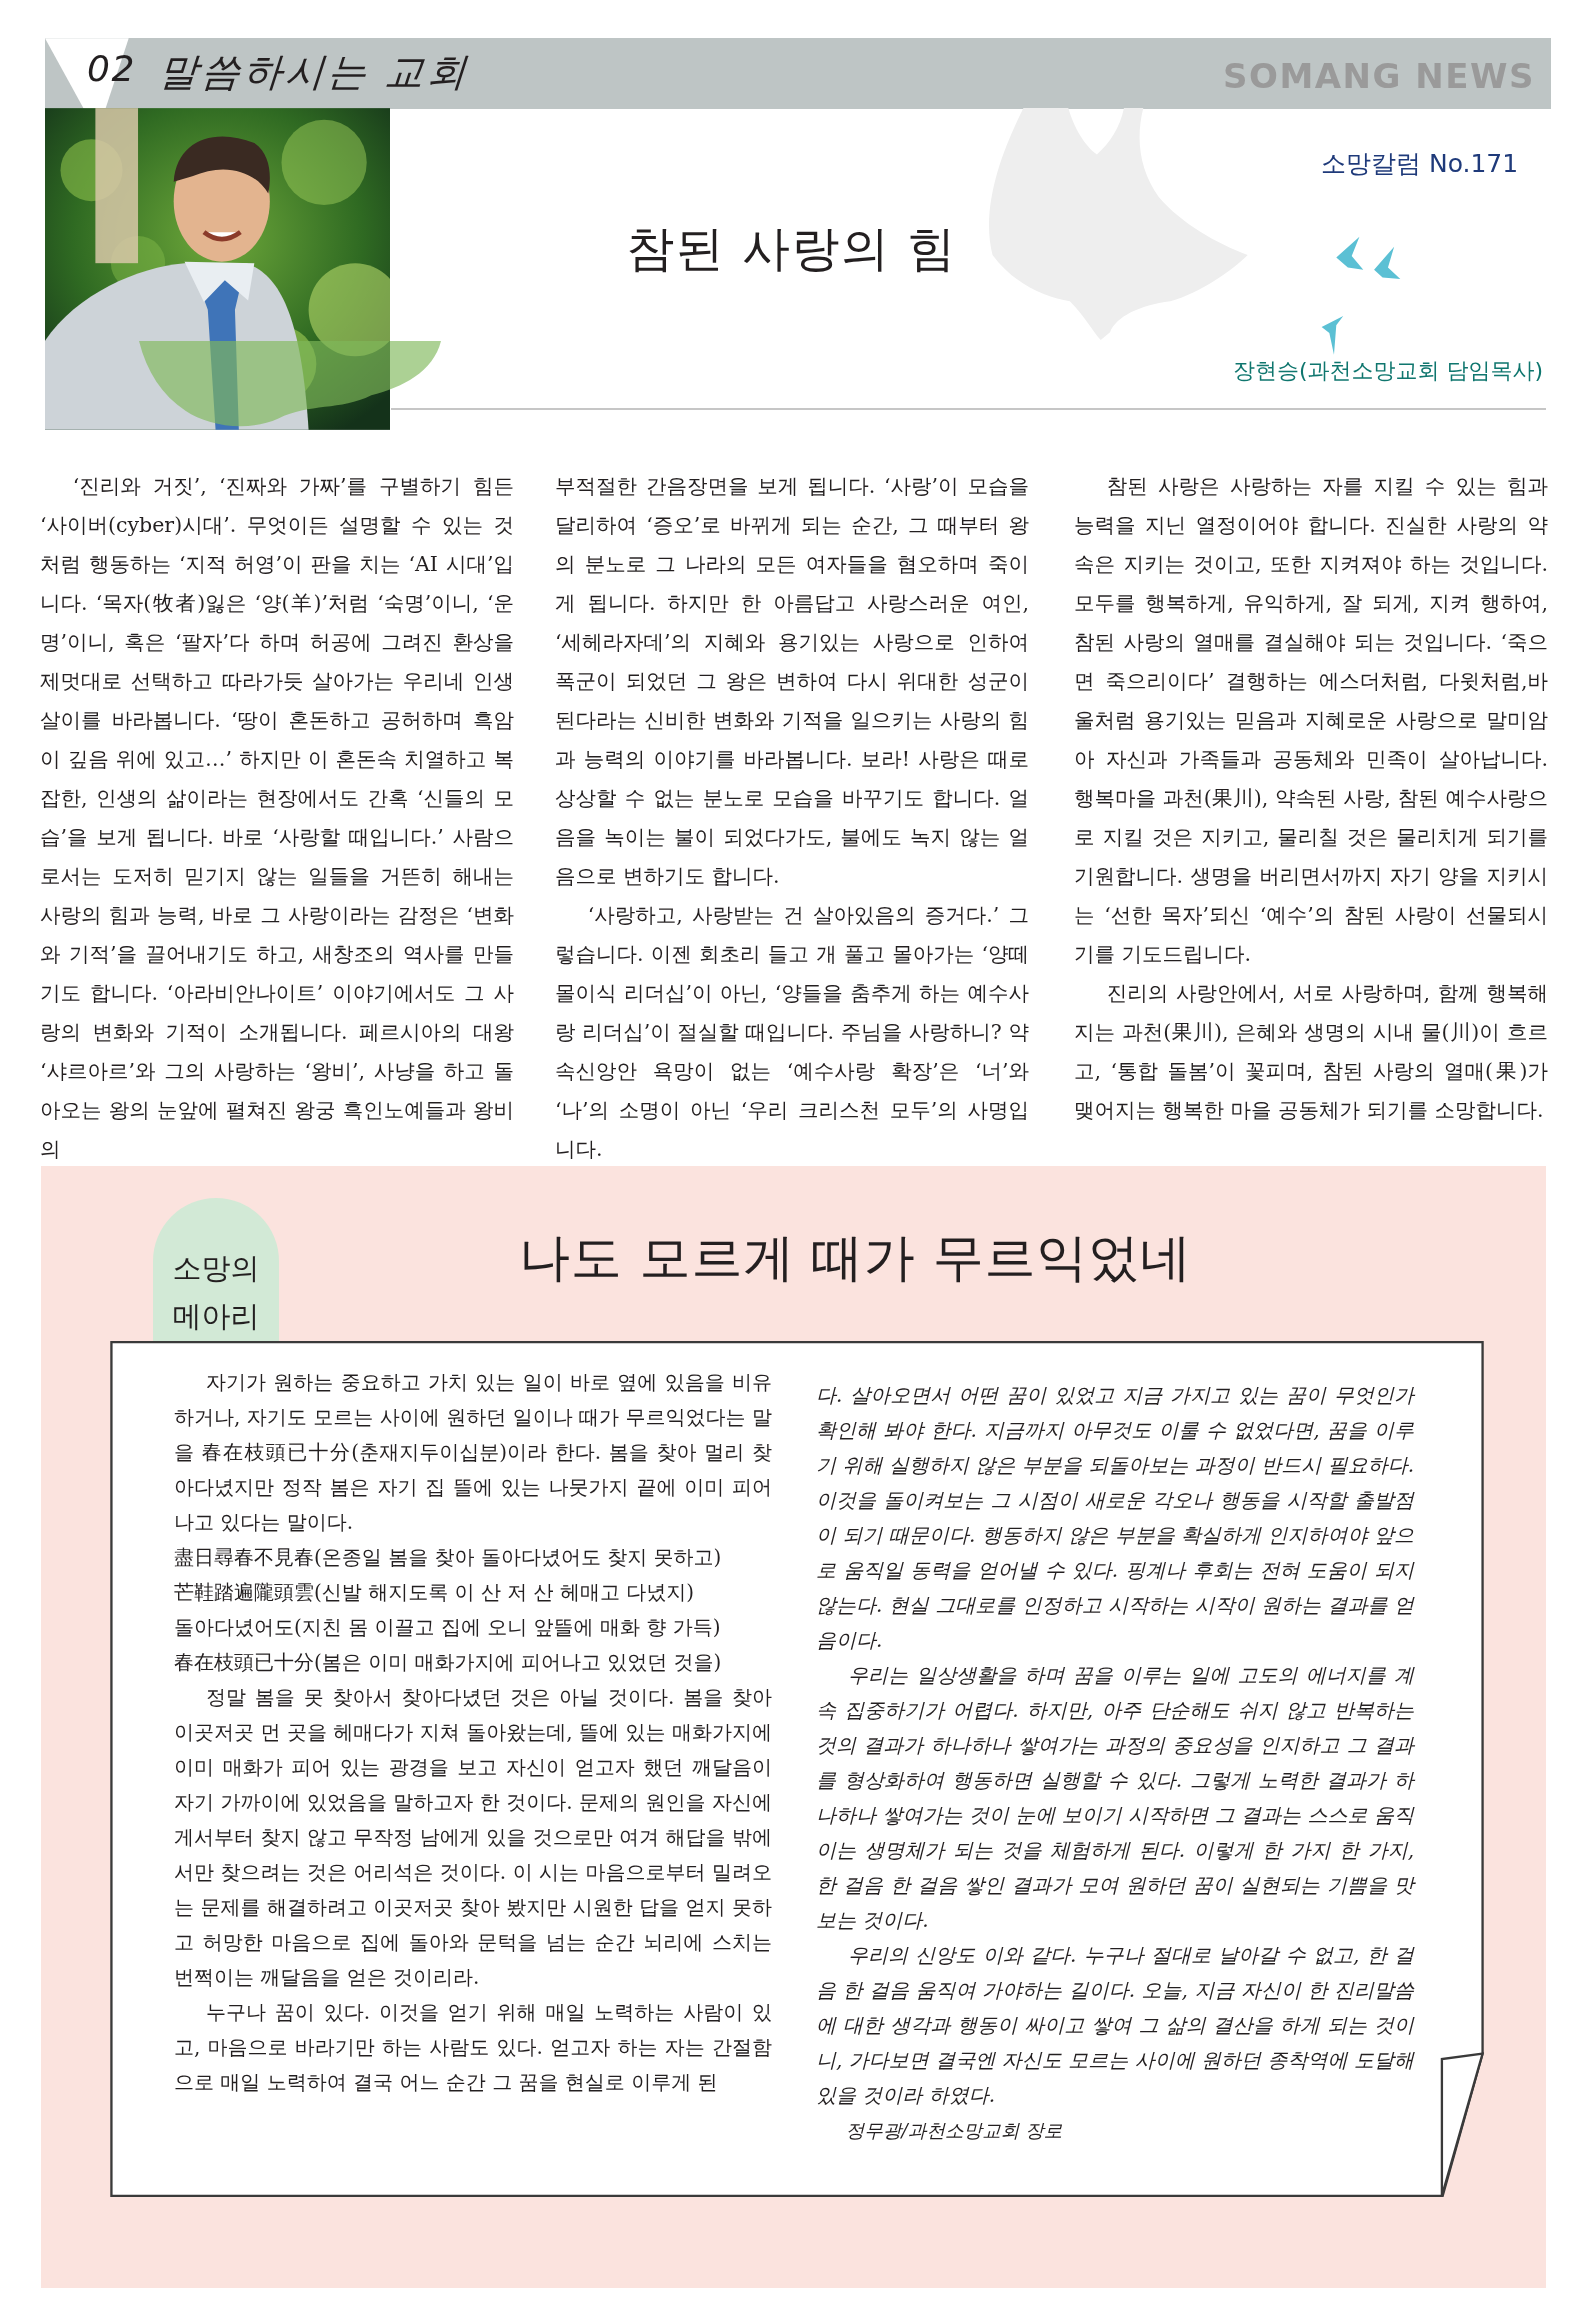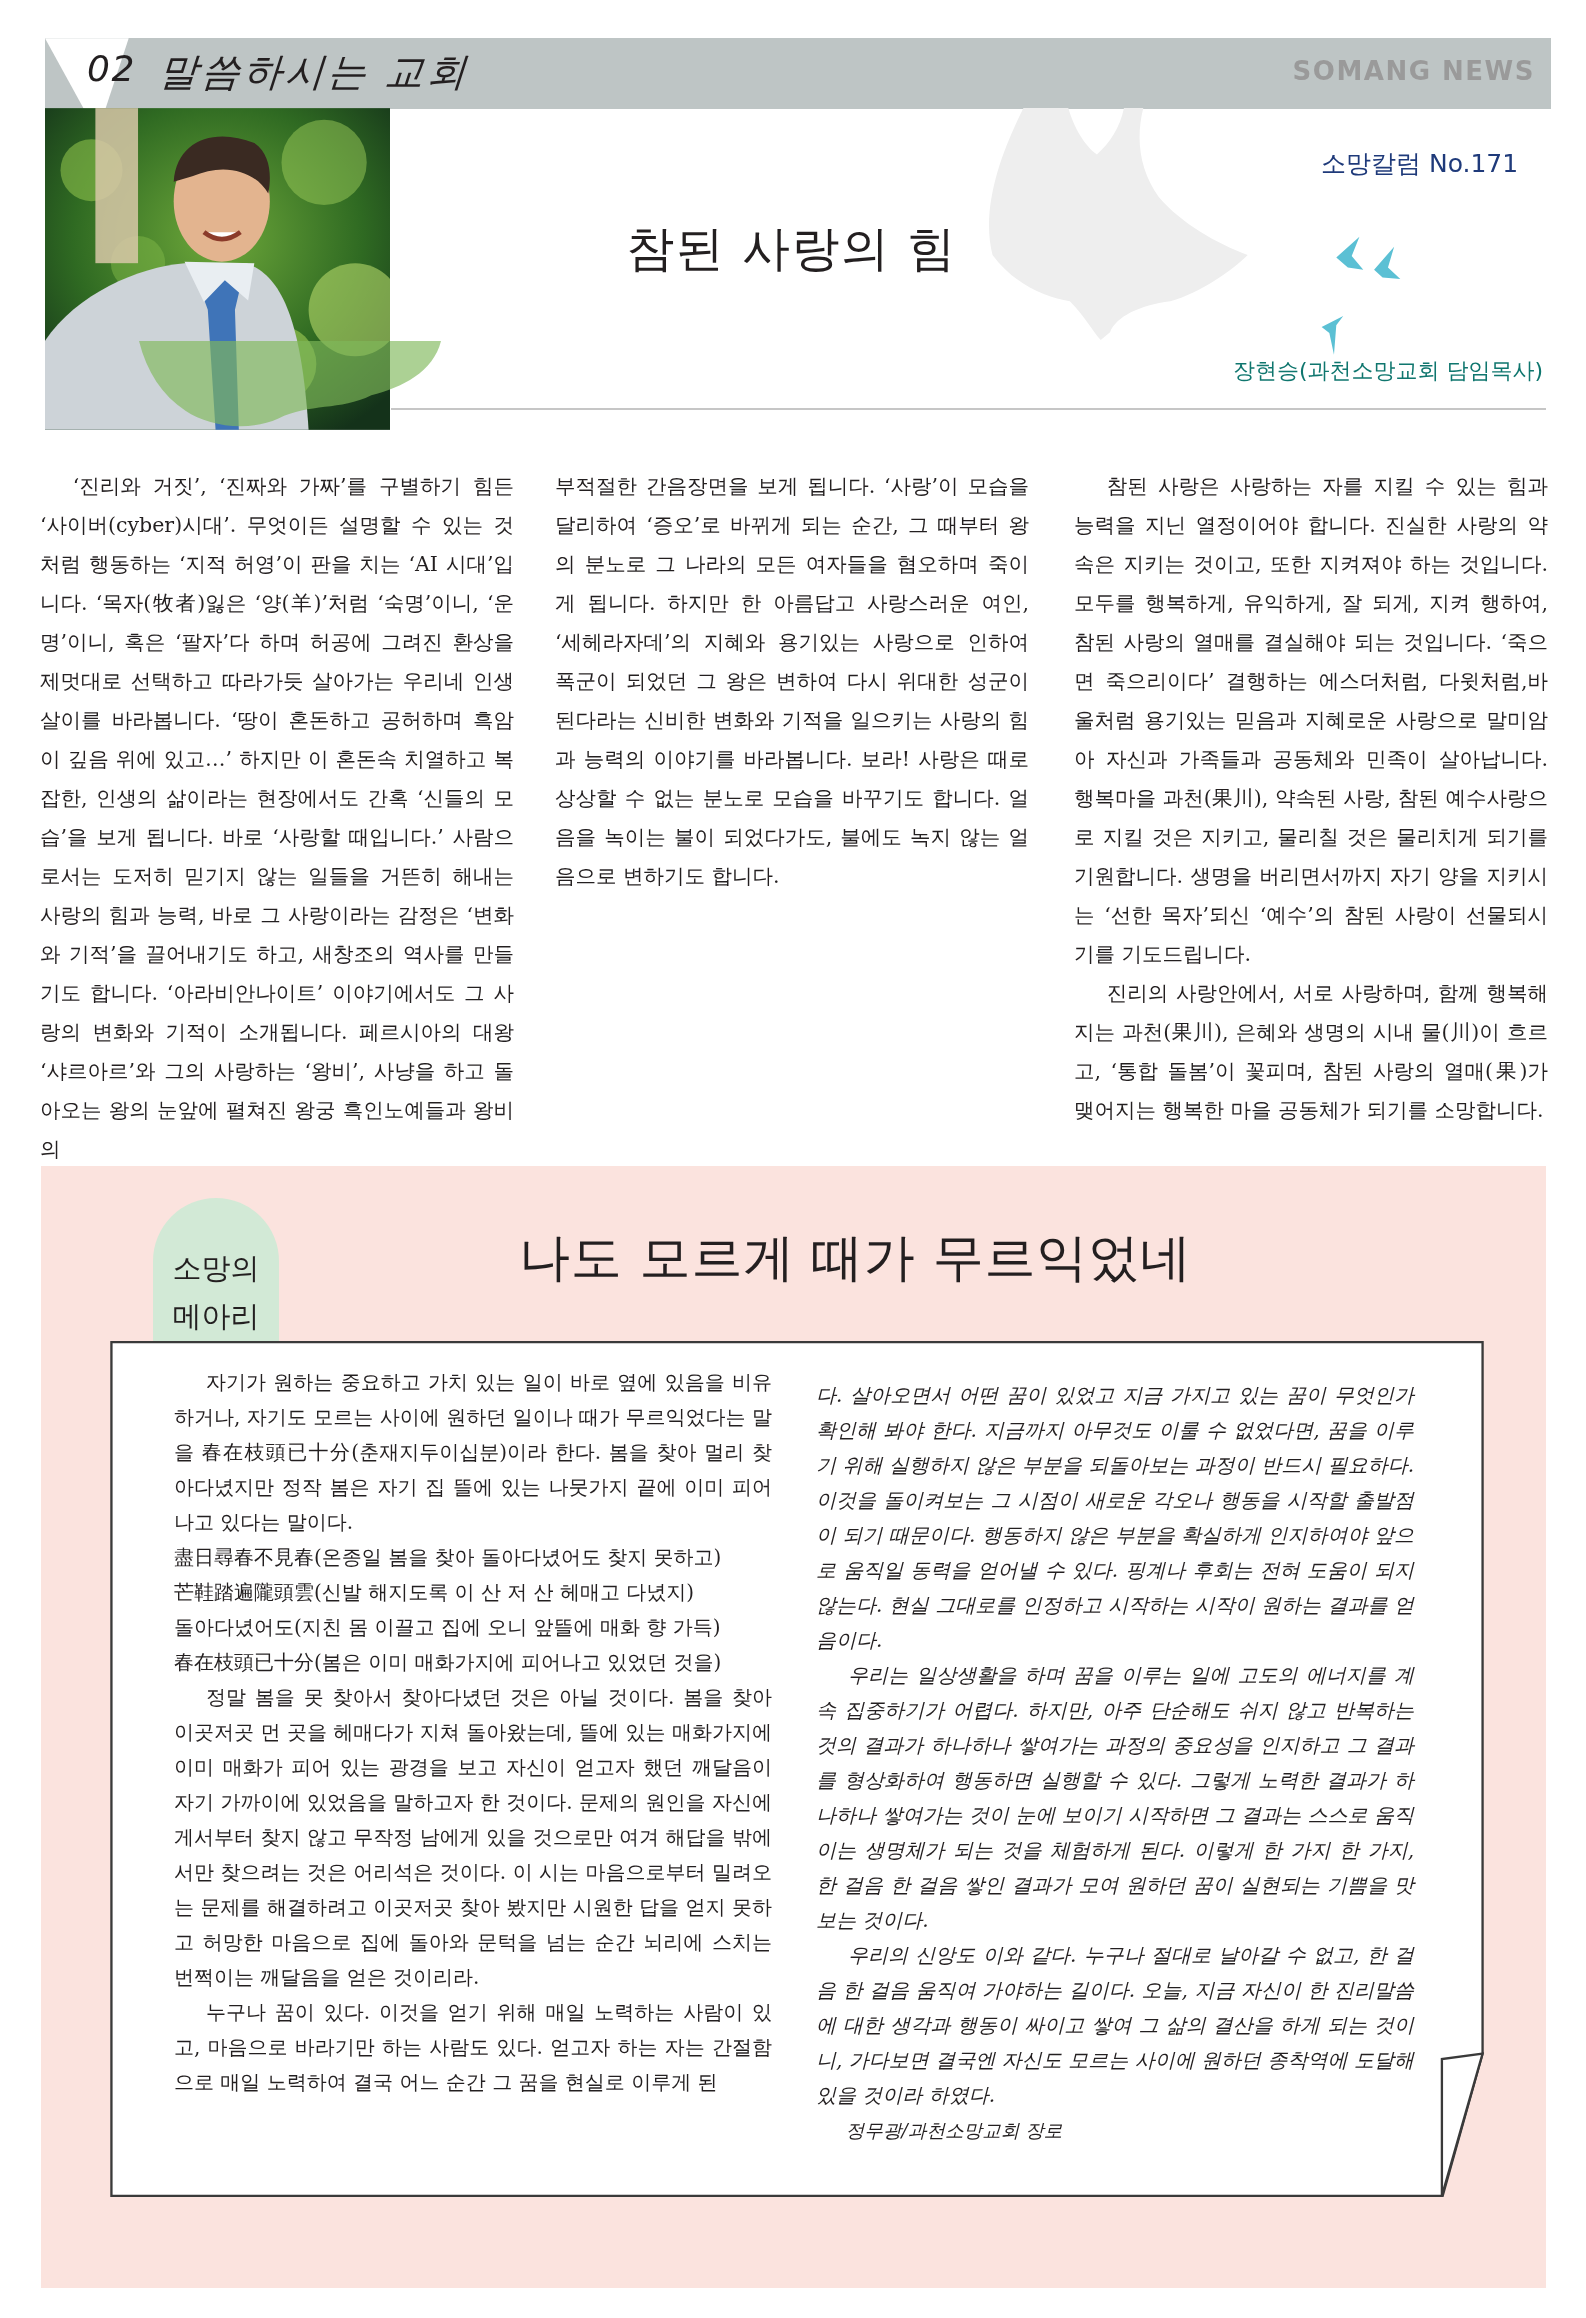--- a/index.html
+++ b/index.html
@@ -7,21 +7,21 @@
   body { position: relative; font-family: "DejaVu Serif", "Liberation Serif", serif; color: #231f20; }
 
   
   .header-band { position: absolute; left: 45px; top: 38px; width: 1506px; height: 71px; background: #bec5c5; }
   .notch-svg { position: absolute; left: 45px; top: 38px; }
   .section-number { position: absolute; left: 87px; top: 48px; font-family: "DejaVu Sans", sans-serif;
     font-size: 36px; font-style: italic; color: #231f20; letter-spacing: 1.5px; }
   .section-title { position: absolute; left: 159px; top: 45px; font-family: "DejaVu Sans", sans-serif;
     font-size: 39px; font-style: italic; color: #231f20; letter-spacing: 3.1px; transform: skewX(-4deg); }
   .brand { position: absolute; right: 51px; top: 56px; font-family: "DejaVu Sans", sans-serif;
-    font-weight: bold; font-size: 26px; color: #9a9a9a; letter-spacing: 1.5px; }
+    font-weight: bold; font-size: 34px; color: #9a9a9a; letter-spacing: 1.5px; }
 
   
   .photo { position: absolute; left: 45px; top: 108px; width: 345px; height: 322px; overflow: hidden; }
   .photo-splash { position: absolute; left: 139px; top: 341px; width: 302px; height: 93px; }
 
   
   .dove { position: absolute; left: 907px; top: 108px; }
   .birds { position: absolute; left: 1317px; top: 225px; }
 
   
@@ -113,20 +113,21 @@
 <div class="column-label">소망칼럼 No.171</div>
 <div class="article-title"><span>참된 사랑의 힘</span></div>
 <div class="byline">장현승(과천소망교회 담임목사)</div>
 <div class="rule"></div>
 
 <div class="col col-1">
   <p>‘진리와 거짓’, ‘진짜와 가짜’를 구별하기 힘든 ‘사이버(cyber)시대’. 무엇이든 설명할 수 있는 것처럼 행동하는 ‘지적 허영’이 판을 치는 ‘AI  시대’입니다. ‘목자(牧者)잃은 ‘양(羊)’처럼 ‘숙명’이니, ‘운명’이니, 혹은 ‘팔자’다 하며 허공에 그려진 환상을 제멋대로 선택하고 따라가듯 살아가는 우리네 인생살이를 바라봅니다. ‘땅이 혼돈하고 공허하며 흑암이 깊음 위에 있고…’ 하지만 이 혼돈속 치열하고 복잡한, 인생의 삶이라는 현장에서도 간혹 ‘신들의 모습’을 보게 됩니다. 바로 ‘사랑할 때입니다.’ 사람으로서는 도저히 믿기지 않는 일들을 거뜬히 해내는 사랑의 힘과 능력, 바로 그 사랑이라는 감정은 ‘변화와 기적’을 끌어내기도 하고, 새창조의 역사를 만들기도 합니다. ‘아라비안나이트’ 이야기에서도 그 사랑의 변화와 기적이 소개됩니다. 페르시아의 대왕 ‘샤르아르’와 그의 사랑하는 ‘왕비’, 사냥을 하고 돌아오는 왕의 눈앞에 펼쳐진 왕궁 흑인노예들과 왕비의</p>
 </div>
 <div class="col col-2">
   <p class="cont">부적절한 간음장면을 보게 됩니다. ‘사랑’이 모습을 달리하여 ‘증오’로 바뀌게 되는 순간, 그 때부터 왕의 분노로 그 나라의 모든 여자들을 혐오하며 죽이게 됩니다. 하지만 한 아름답고 사랑스러운 여인, ‘세헤라자데’의 지혜와 용기있는 사랑으로 인하여 폭군이 되었던 그 왕은 변하여 다시 위대한 성군이 된다라는 신비한 변화와 기적을 일으키는 사랑의 힘과 능력의 이야기를 바라봅니다. 보라! 사랑은 때로 상상할 수 없는 분노로 모습을 바꾸기도 합니다. 얼음을 녹이는 불이 되었다가도, 불에도 녹지 않는 얼음으로 변하기도 합니다.</p>
+  <p>‘사랑하고, 사랑받는 건 살아있음의 증거다.’ 그렇습니다. 이젠 회초리 들고 개 풀고 몰아가는 ‘양떼몰이식 리더십’이 아닌, ‘양들을 춤추게 하는 예수사랑 리더십’이 절실할 때입니다. 주님을 사랑하니? 약속신앙안 욕망이 없는 ‘예수사랑 확장’은 ‘너’와 ‘나’의 소명이 아닌 ‘우리 크리스천 모두’의 사명입니다.</p>
 </div>
 <div class="col col-3">
   <p>참된 사랑은 사랑하는 자를 지킬 수 있는 힘과 능력을 지닌 열정이어야 합니다. 진실한 사랑의 약속은 지키는 것이고, 또한 지켜져야 하는 것입니다. 모두를 행복하게, 유익하게, 잘 되게, 지켜 행하여, 참된 사랑의 열매를 결실해야 되는 것입니다. ‘죽으면 죽으리이다’ 결행하는 에스더처럼, 다윗처럼,바울처럼 용기있는 믿음과 지혜로운 사랑으로 말미암아 자신과 가족들과 공동체와 민족이 살아납니다. 행복마을 과천(果川),  약속된 사랑, 참된 예수사랑으로 지킬 것은 지키고, 물리칠 것은 물리치게 되기를 기원합니다. 생명을 버리면서까지 자기 양을 지키시는 ‘선한 목자’되신 ‘예수’의 참된 사랑이 선물되시기를 기도드립니다.</p>
   <p>진리의 사랑안에서, 서로 사랑하며, 함께 행복해지는 과천(果川),  은혜와 생명의 시내 물(川)이 흐르고, ‘통합 돌봄’이 꽃피며, 참된 사랑의 열매(果)가 맺어지는 행복한 마을 공동체가 되기를 소망합니다.</p>
 </div>
 
 <div class="pink-panel"></div>
 <div class="tag-pill"></div>
 <div class="tag-text">
   <div>소망의</div>

